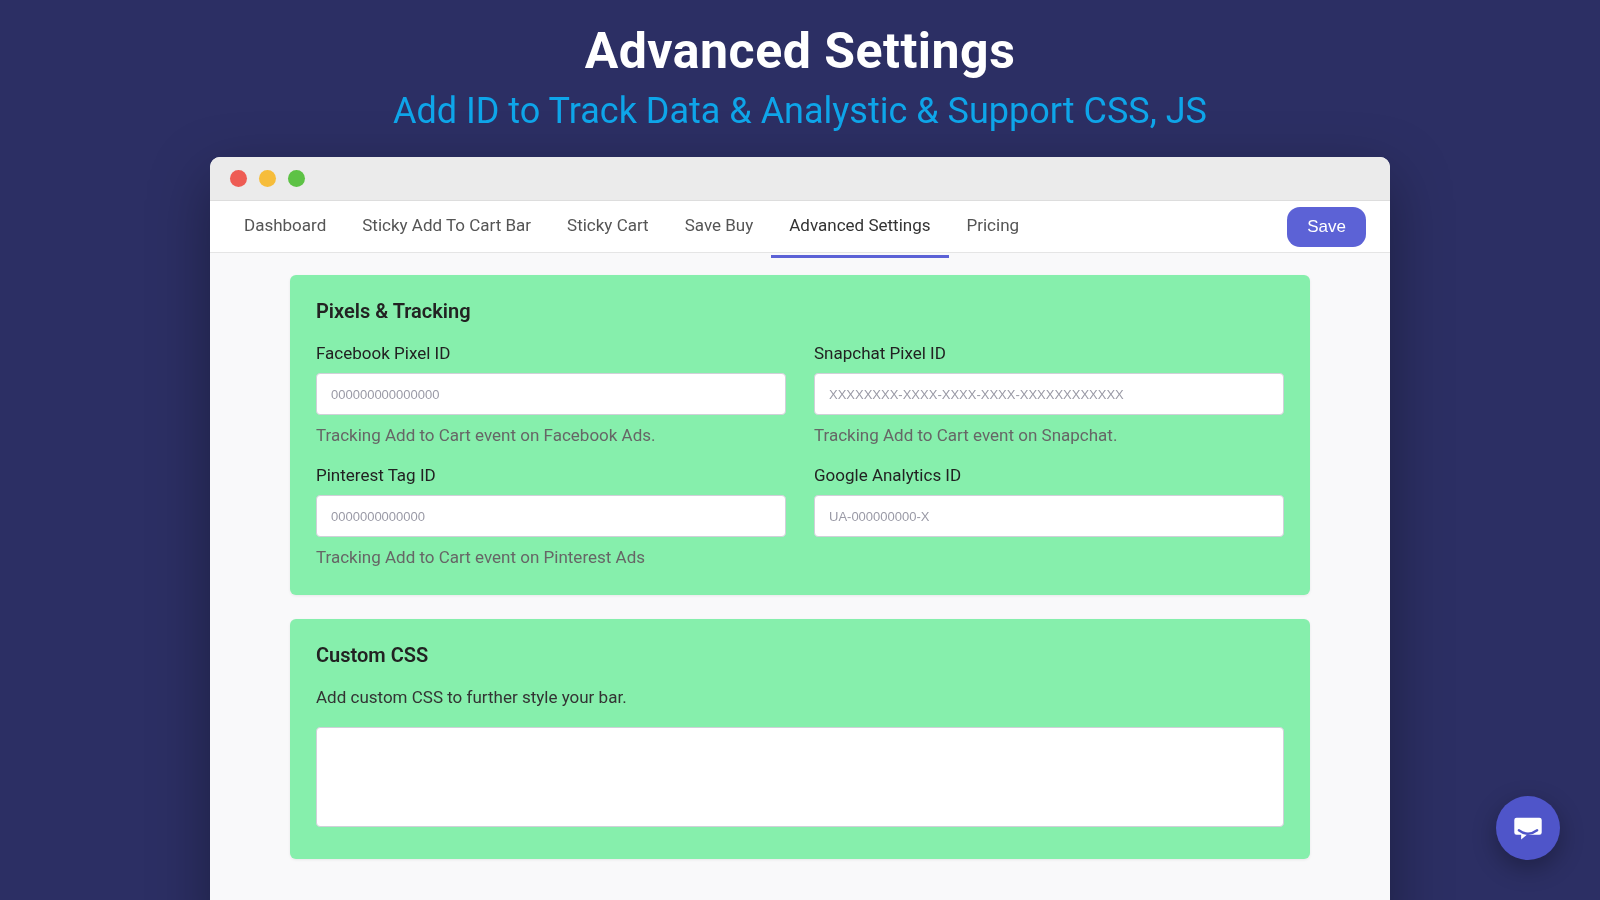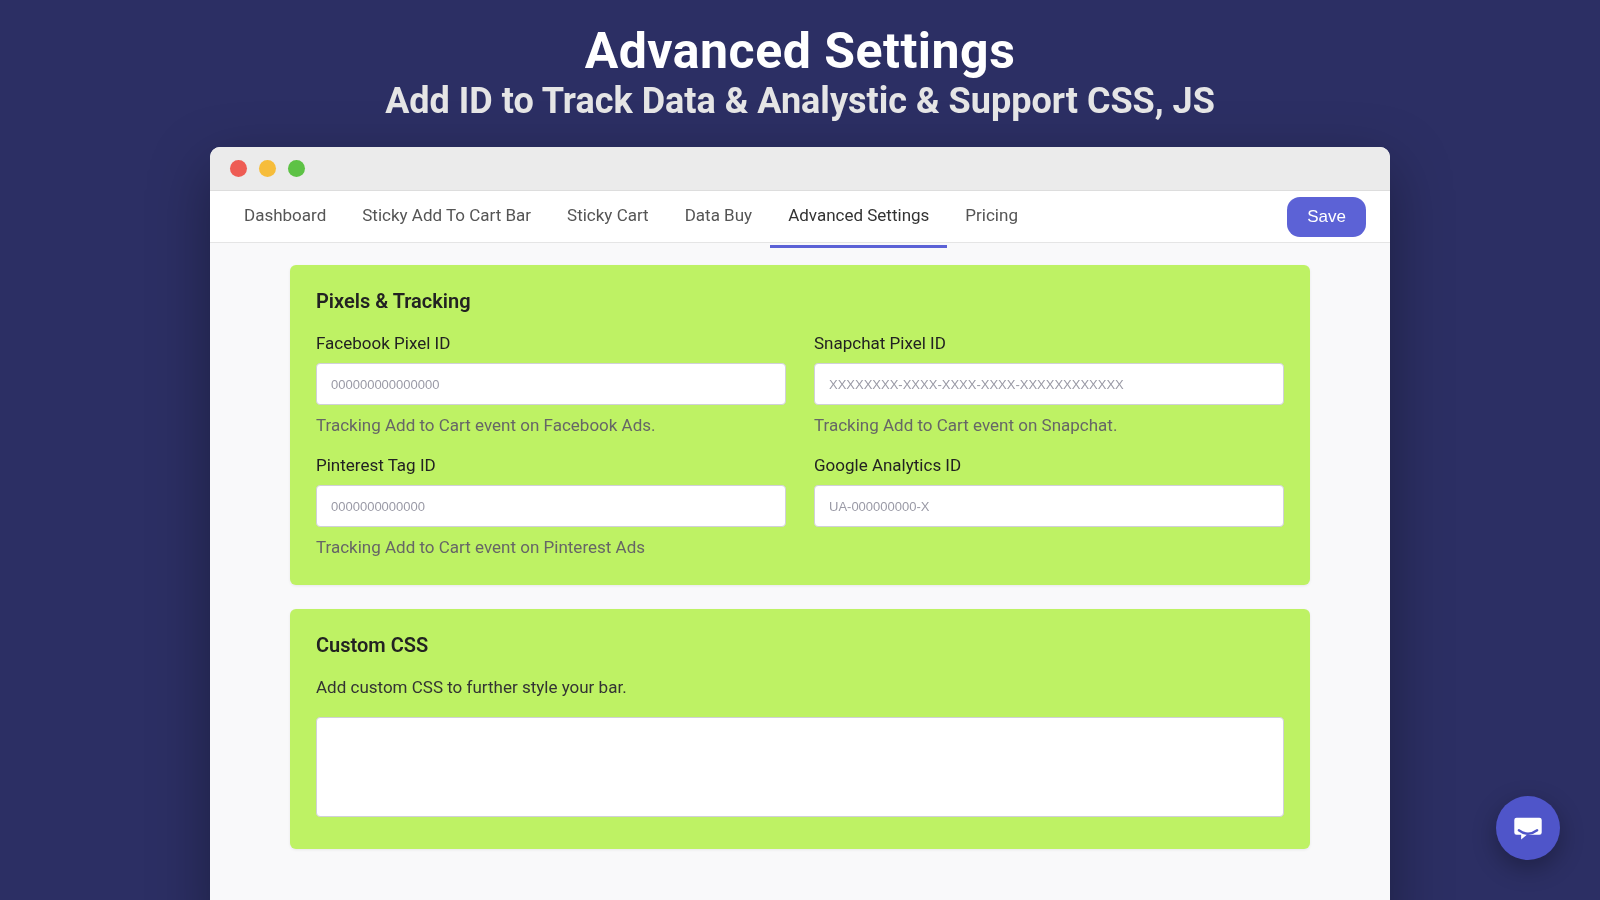--- a/index.html
+++ b/index.html
@@ -16,22 +16,23 @@
     color: #fff;
     padding-top: 22px;
   }
   .hero h1 {
     font-size: 50px;
     font-weight: 700;
     letter-spacing: 0.5px;
   }
   .hero h2 {
     font-size: 36px;
-    font-weight: 700;
-    color: #e5e5e5;
+    font-weight: 400;
+    margin-top: 10px;
+    color: #0ea5e9;
   }
   .window {
     width: 1180px;
     margin: 25px auto 0;
     background: #fff;
     border-radius: 10px;
     box-shadow: 0 20px 60px rgba(0,0,0,0.35);
     overflow: hidden;
   }
   .titlebar {
@@ -77,21 +78,21 @@
     border-radius: 13px;
     font-size: 17px;
     cursor: pointer;
     margin-right: 8px;
   }
   .content {
     background: #f9f9fa;
     padding: 22px 80px 60px;
   }
   .card {
-    background: #bef264;
+    background: #86efac;
     border-radius: 6px;
     box-shadow: 0 1px 3px rgba(0,0,0,0.07);
     padding: 24px 26px 28px;
     margin-bottom: 24px;
   }
   .card-title {
     font-size: 20px;
     font-weight: 600;
     color: #222;
     margin-bottom: 20px;
@@ -175,21 +176,21 @@
     <div class="tab">
         <span>Dashboard</span>
       </div>
     <div class="tab">
         <span>Sticky Add To Cart Bar</span>
       </div>
     <div class="tab">
         <span>Sticky Cart</span>
       </div>
     <div class="tab">
-        <span>Data Buy</span>
+        <span>Save Buy</span>
       </div>
     <div class="tab active">
         <span>Advanced Settings</span>
       </div>
     <div class="tab">
         <span>Pricing</span>
       </div>
     <div class="spacer"></div>
     <button class="save-btn">Save</button>
   </div>

